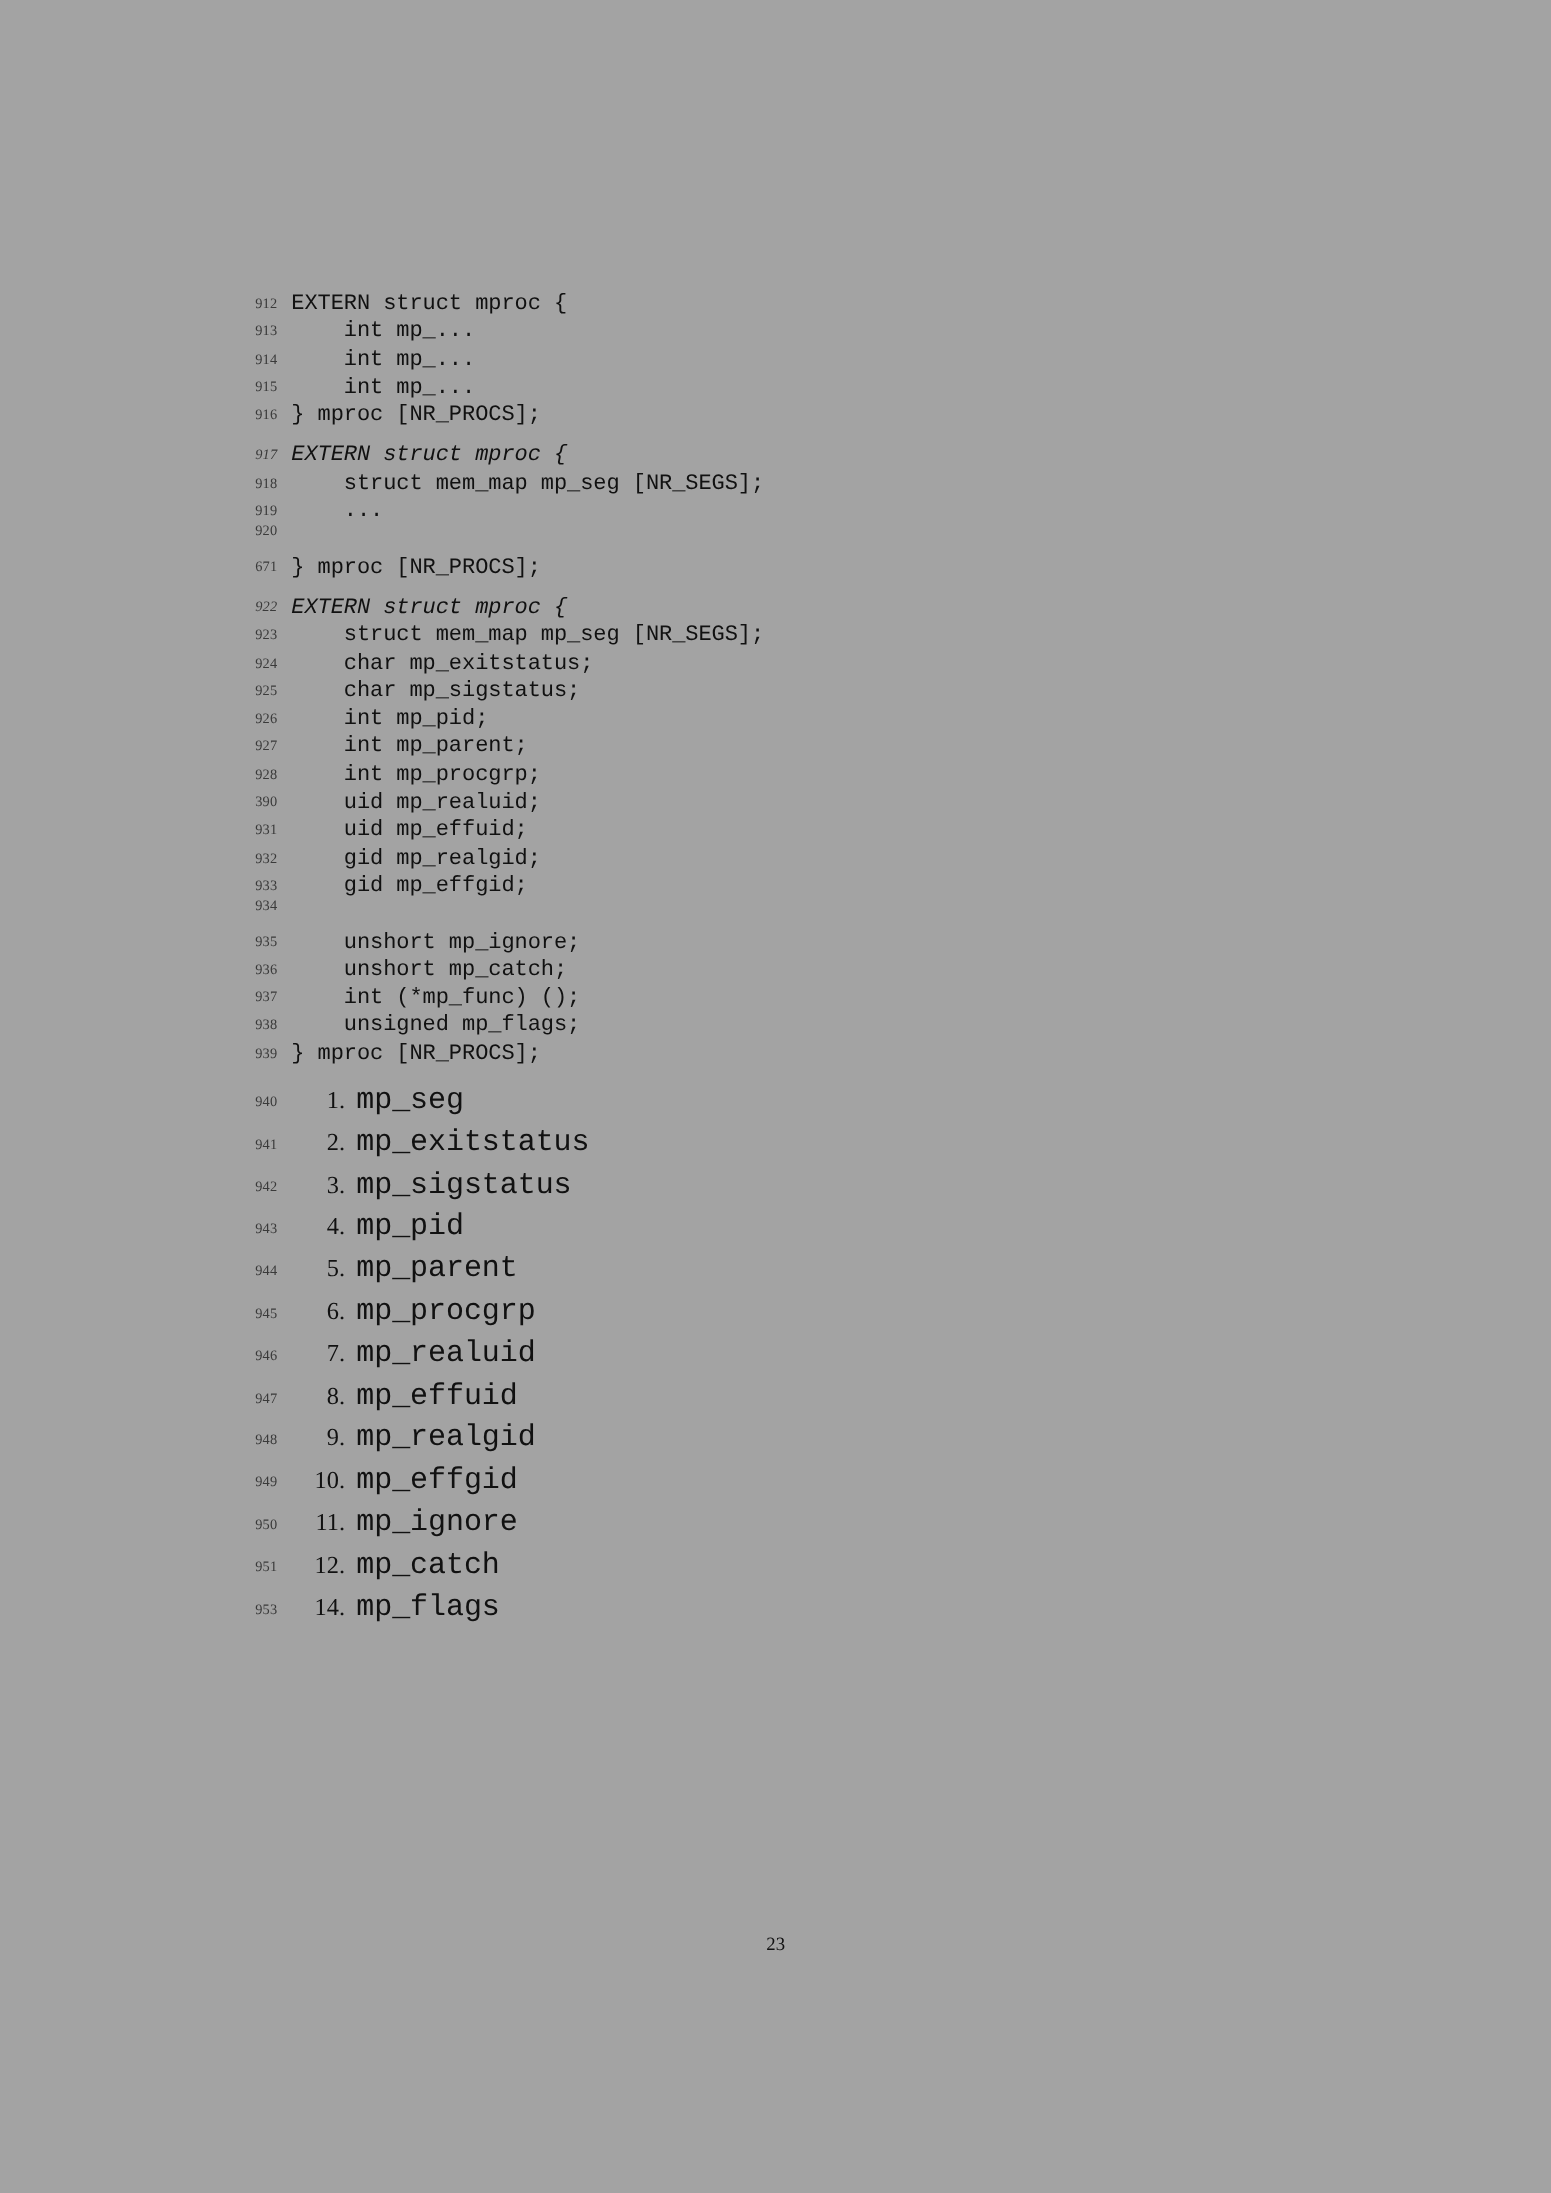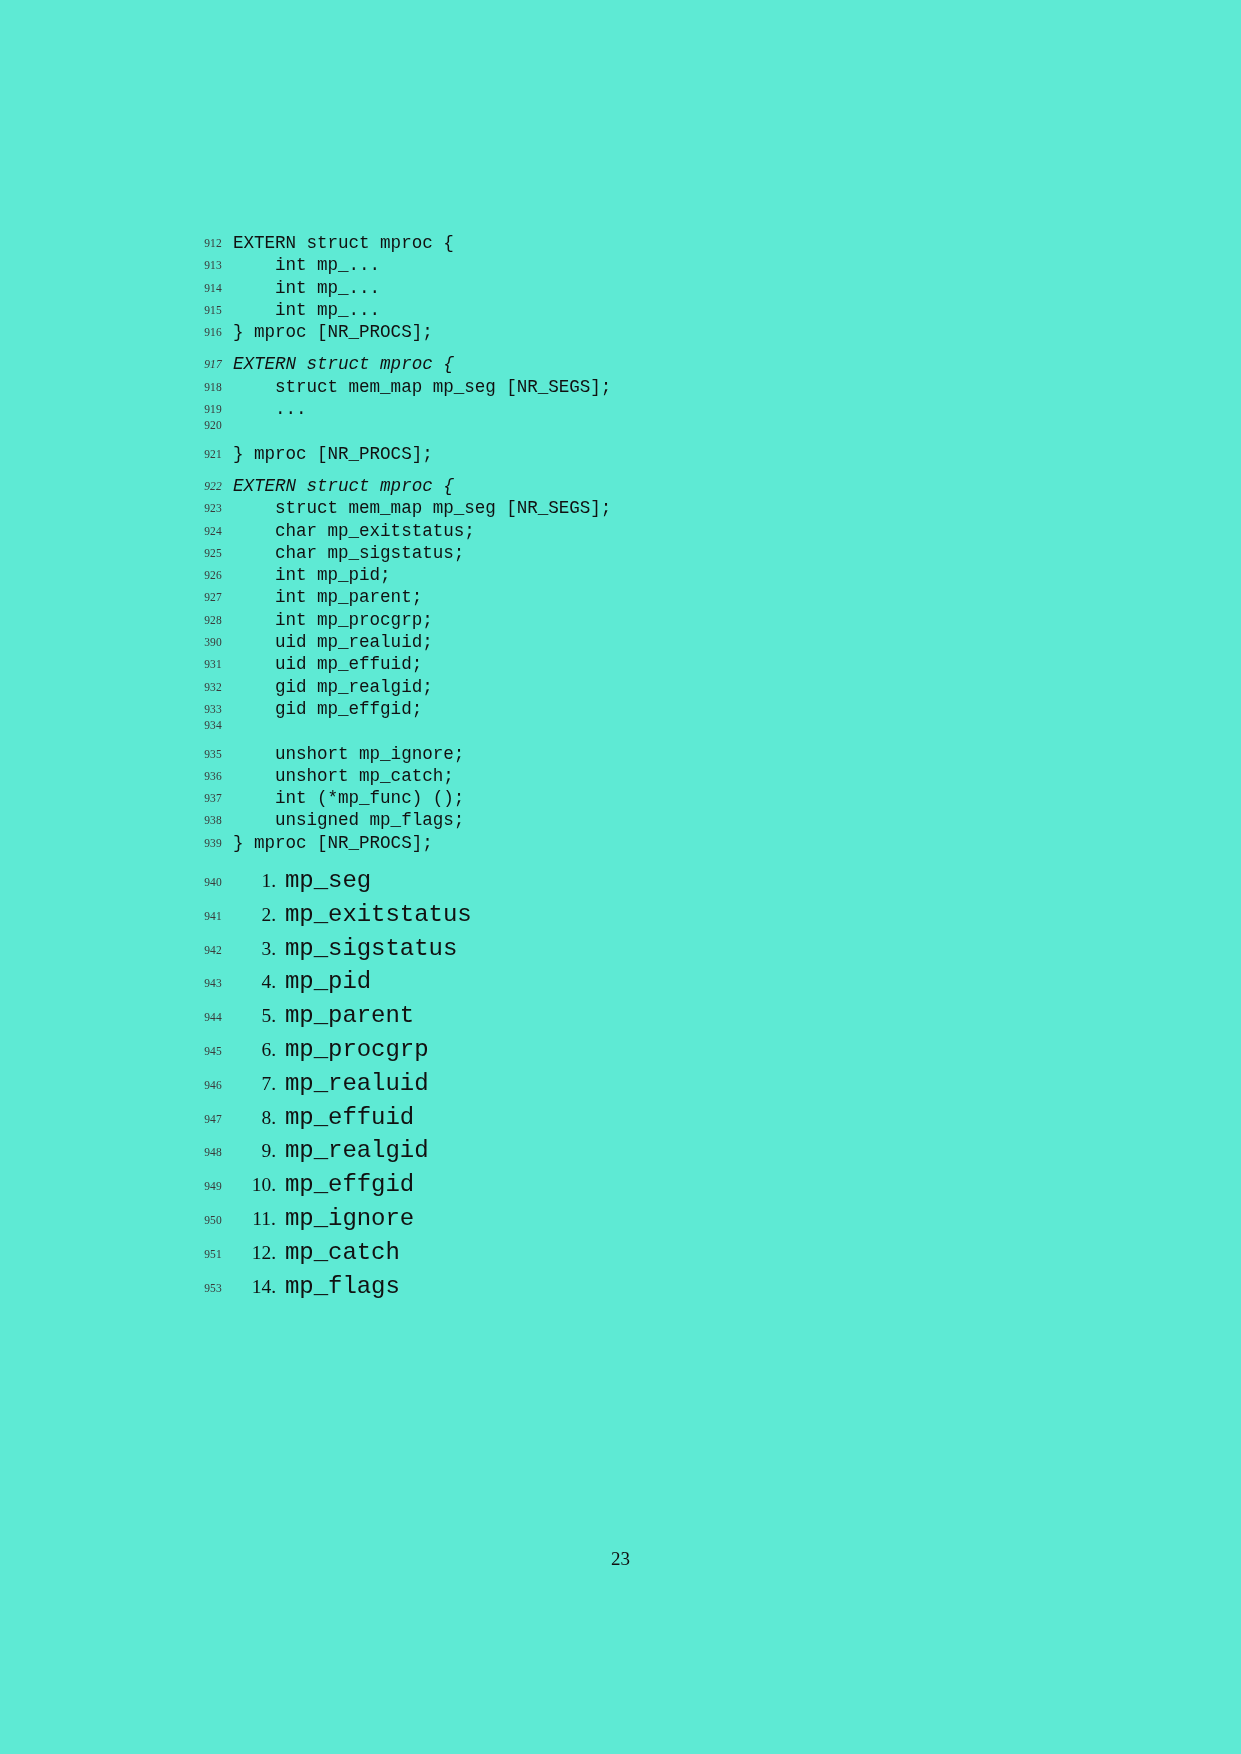--- a/index.html
+++ b/index.html
@@ -12,21 +12,21 @@
     height: 1754px;
     position: relative;
     font-family: "Liberation Serif", serif;
     color: #1a1a1a;
     overflow: hidden;
   }
 
   .page {
     position: absolute;
     inset: 0;
-    background: #5eead4;
+    background: #a3a3a3;
   }
 
   
   .content {
     position: absolute;
     left: 196px;
     top: 232px;
     width: 880px;
   }
 
@@ -112,21 +112,21 @@
   }
 
   
   .page-number {
     position: absolute;
     left: 0;
     right: 0;
     top: 1548px;
     text-align: center;
     font-family: "Liberation Serif", serif;
-    font-size: 19px;
+    font-size: 15px;
     color: #111111;
   }
 </style>
 </head>
 <body>
 
 <div class="page">
 
   <div class="content">
     <div id="code-block">
@@ -160,21 +160,21 @@
         </div>
         <div class="row code">
           <span class="lineno">919</span>
           <span class="code-text">    ...</span>
         </div>
         <div class="row code">
           <span class="lineno">920</span>
           <span class="code-text"></span>
         </div>
         <div class="row code">
-          <span class="lineno">921</span>
+          <span class="lineno">671</span>
           <span class="code-text">} mproc [NR_PROCS];</span>
         </div>
         <div class="row code block-gap">
           <span class="lineno">922</span>
           <span class="code-text">EXTERN struct mproc {</span>
         </div>
         <div class="row code">
           <span class="lineno">923</span>
           <span class="code-text">    struct mem_map mp_seg [NR_SEGS];</span>
         </div>

